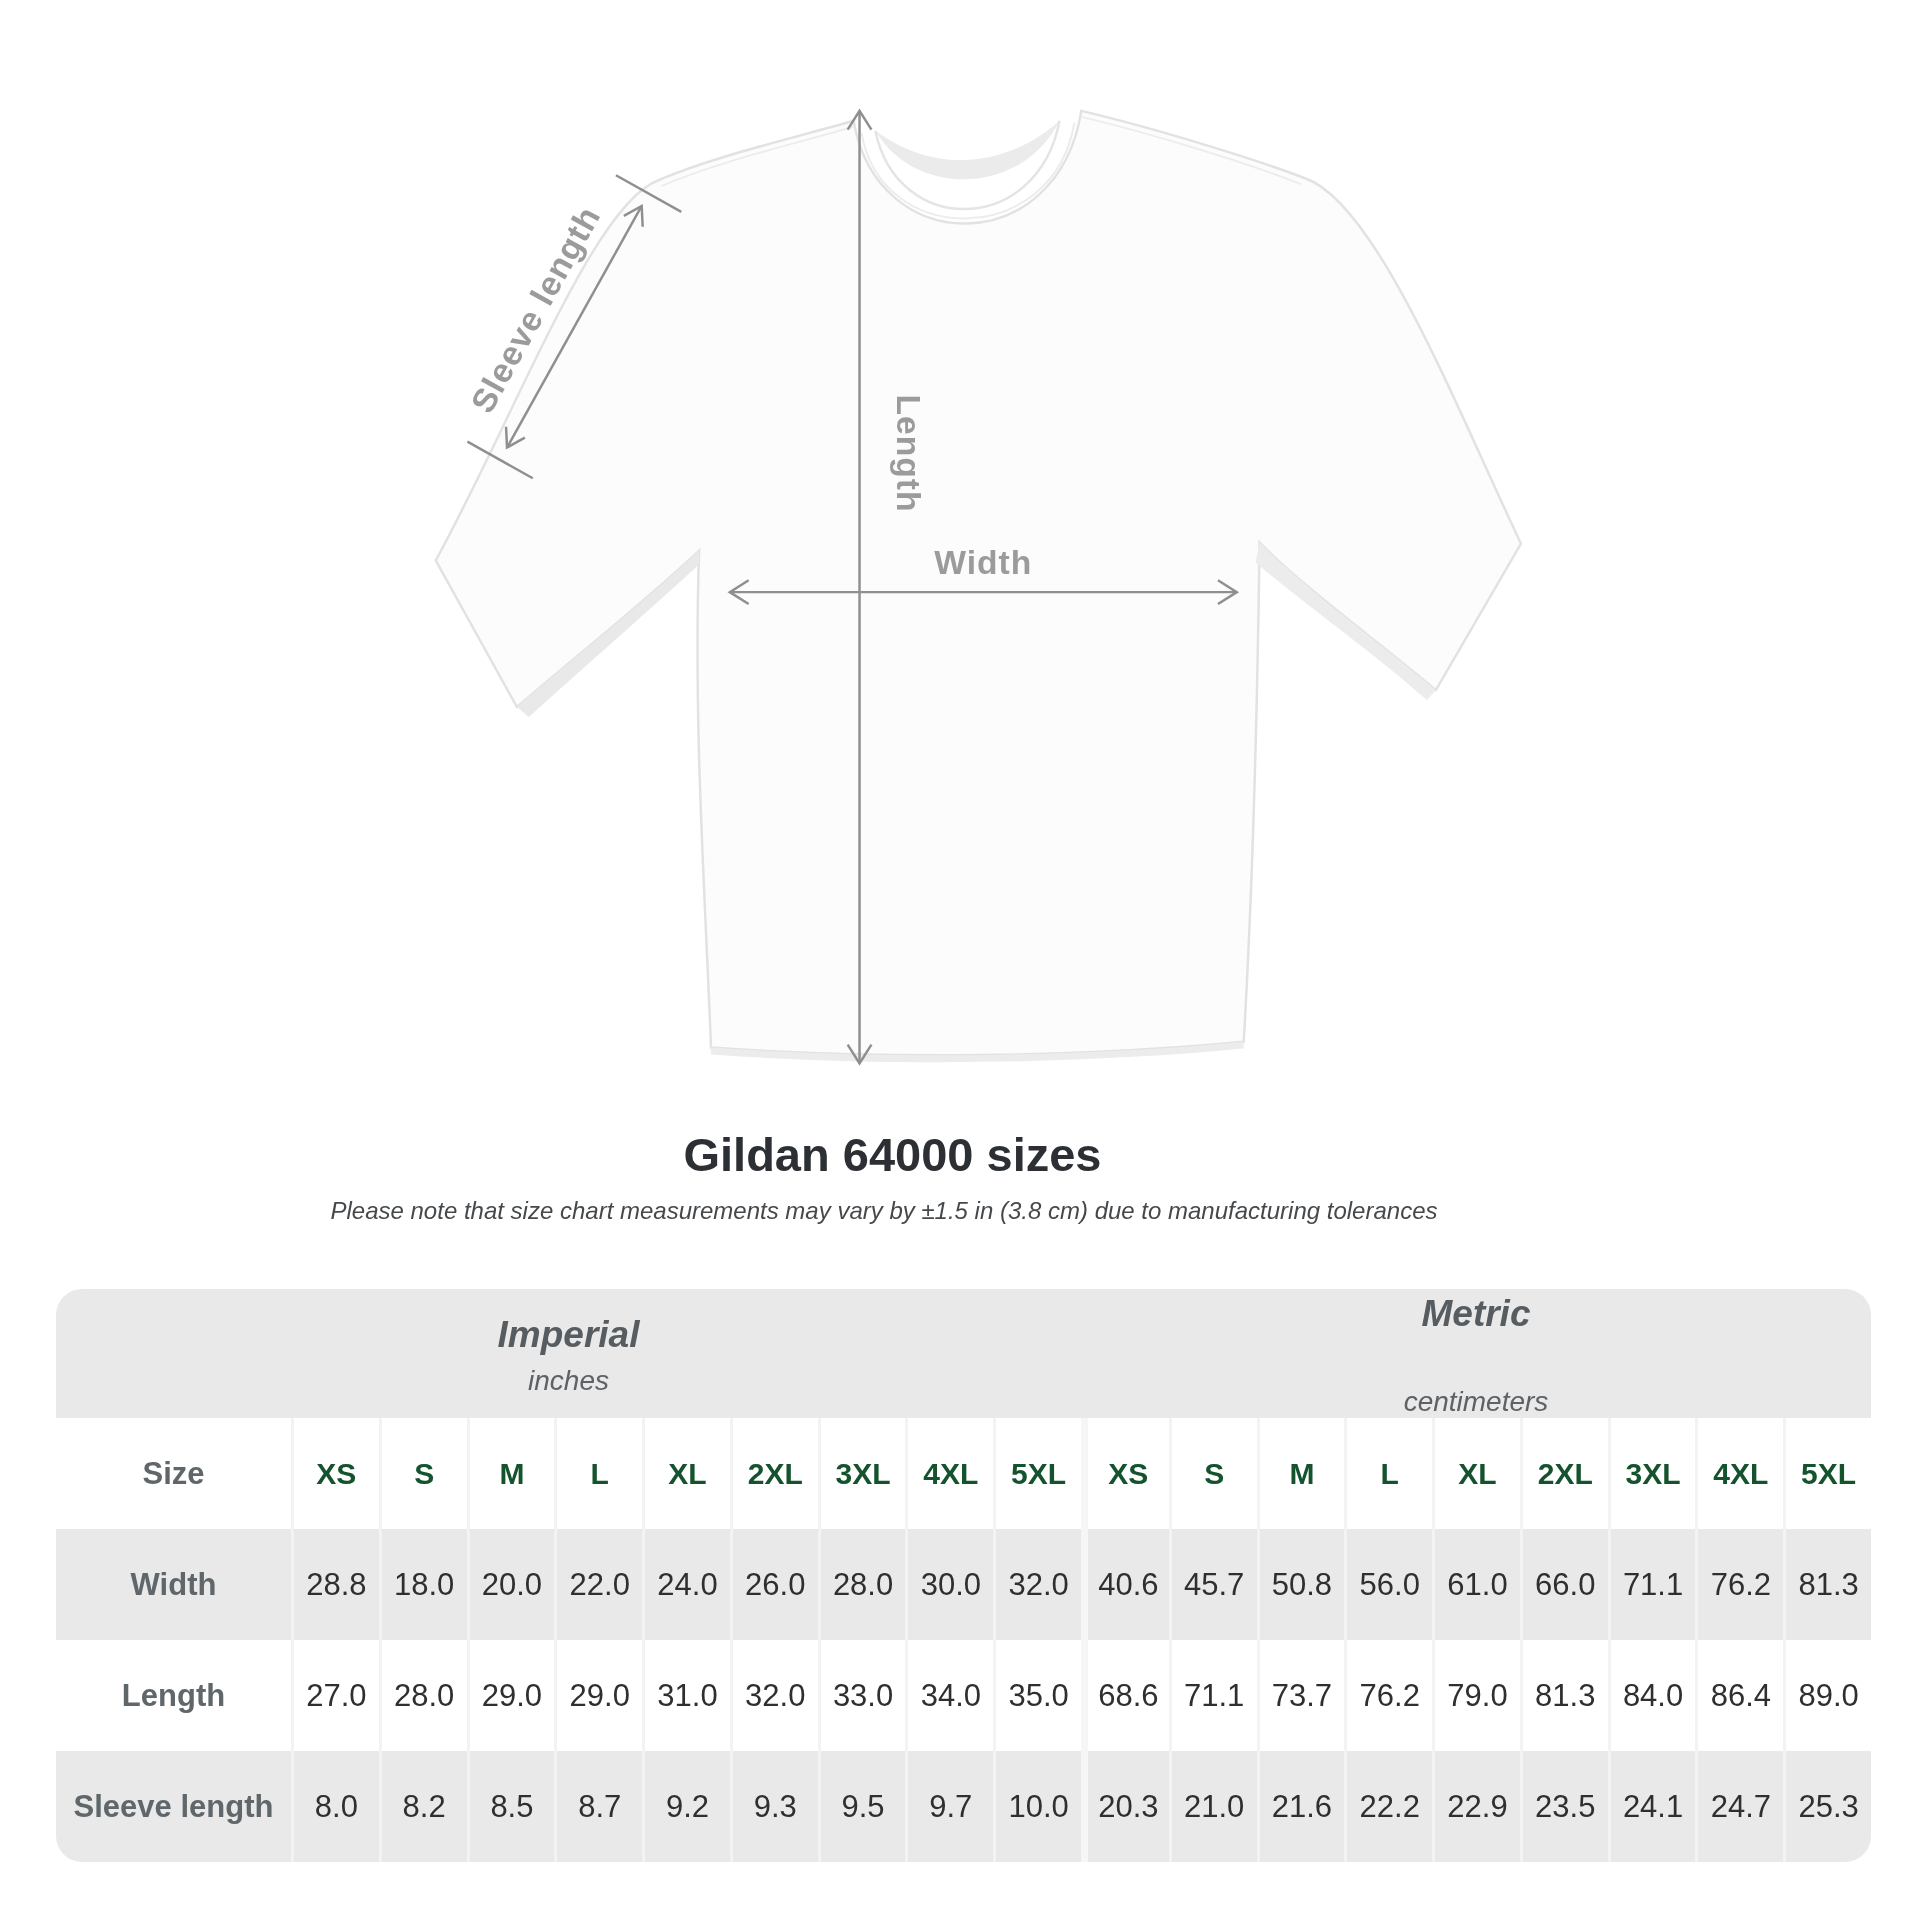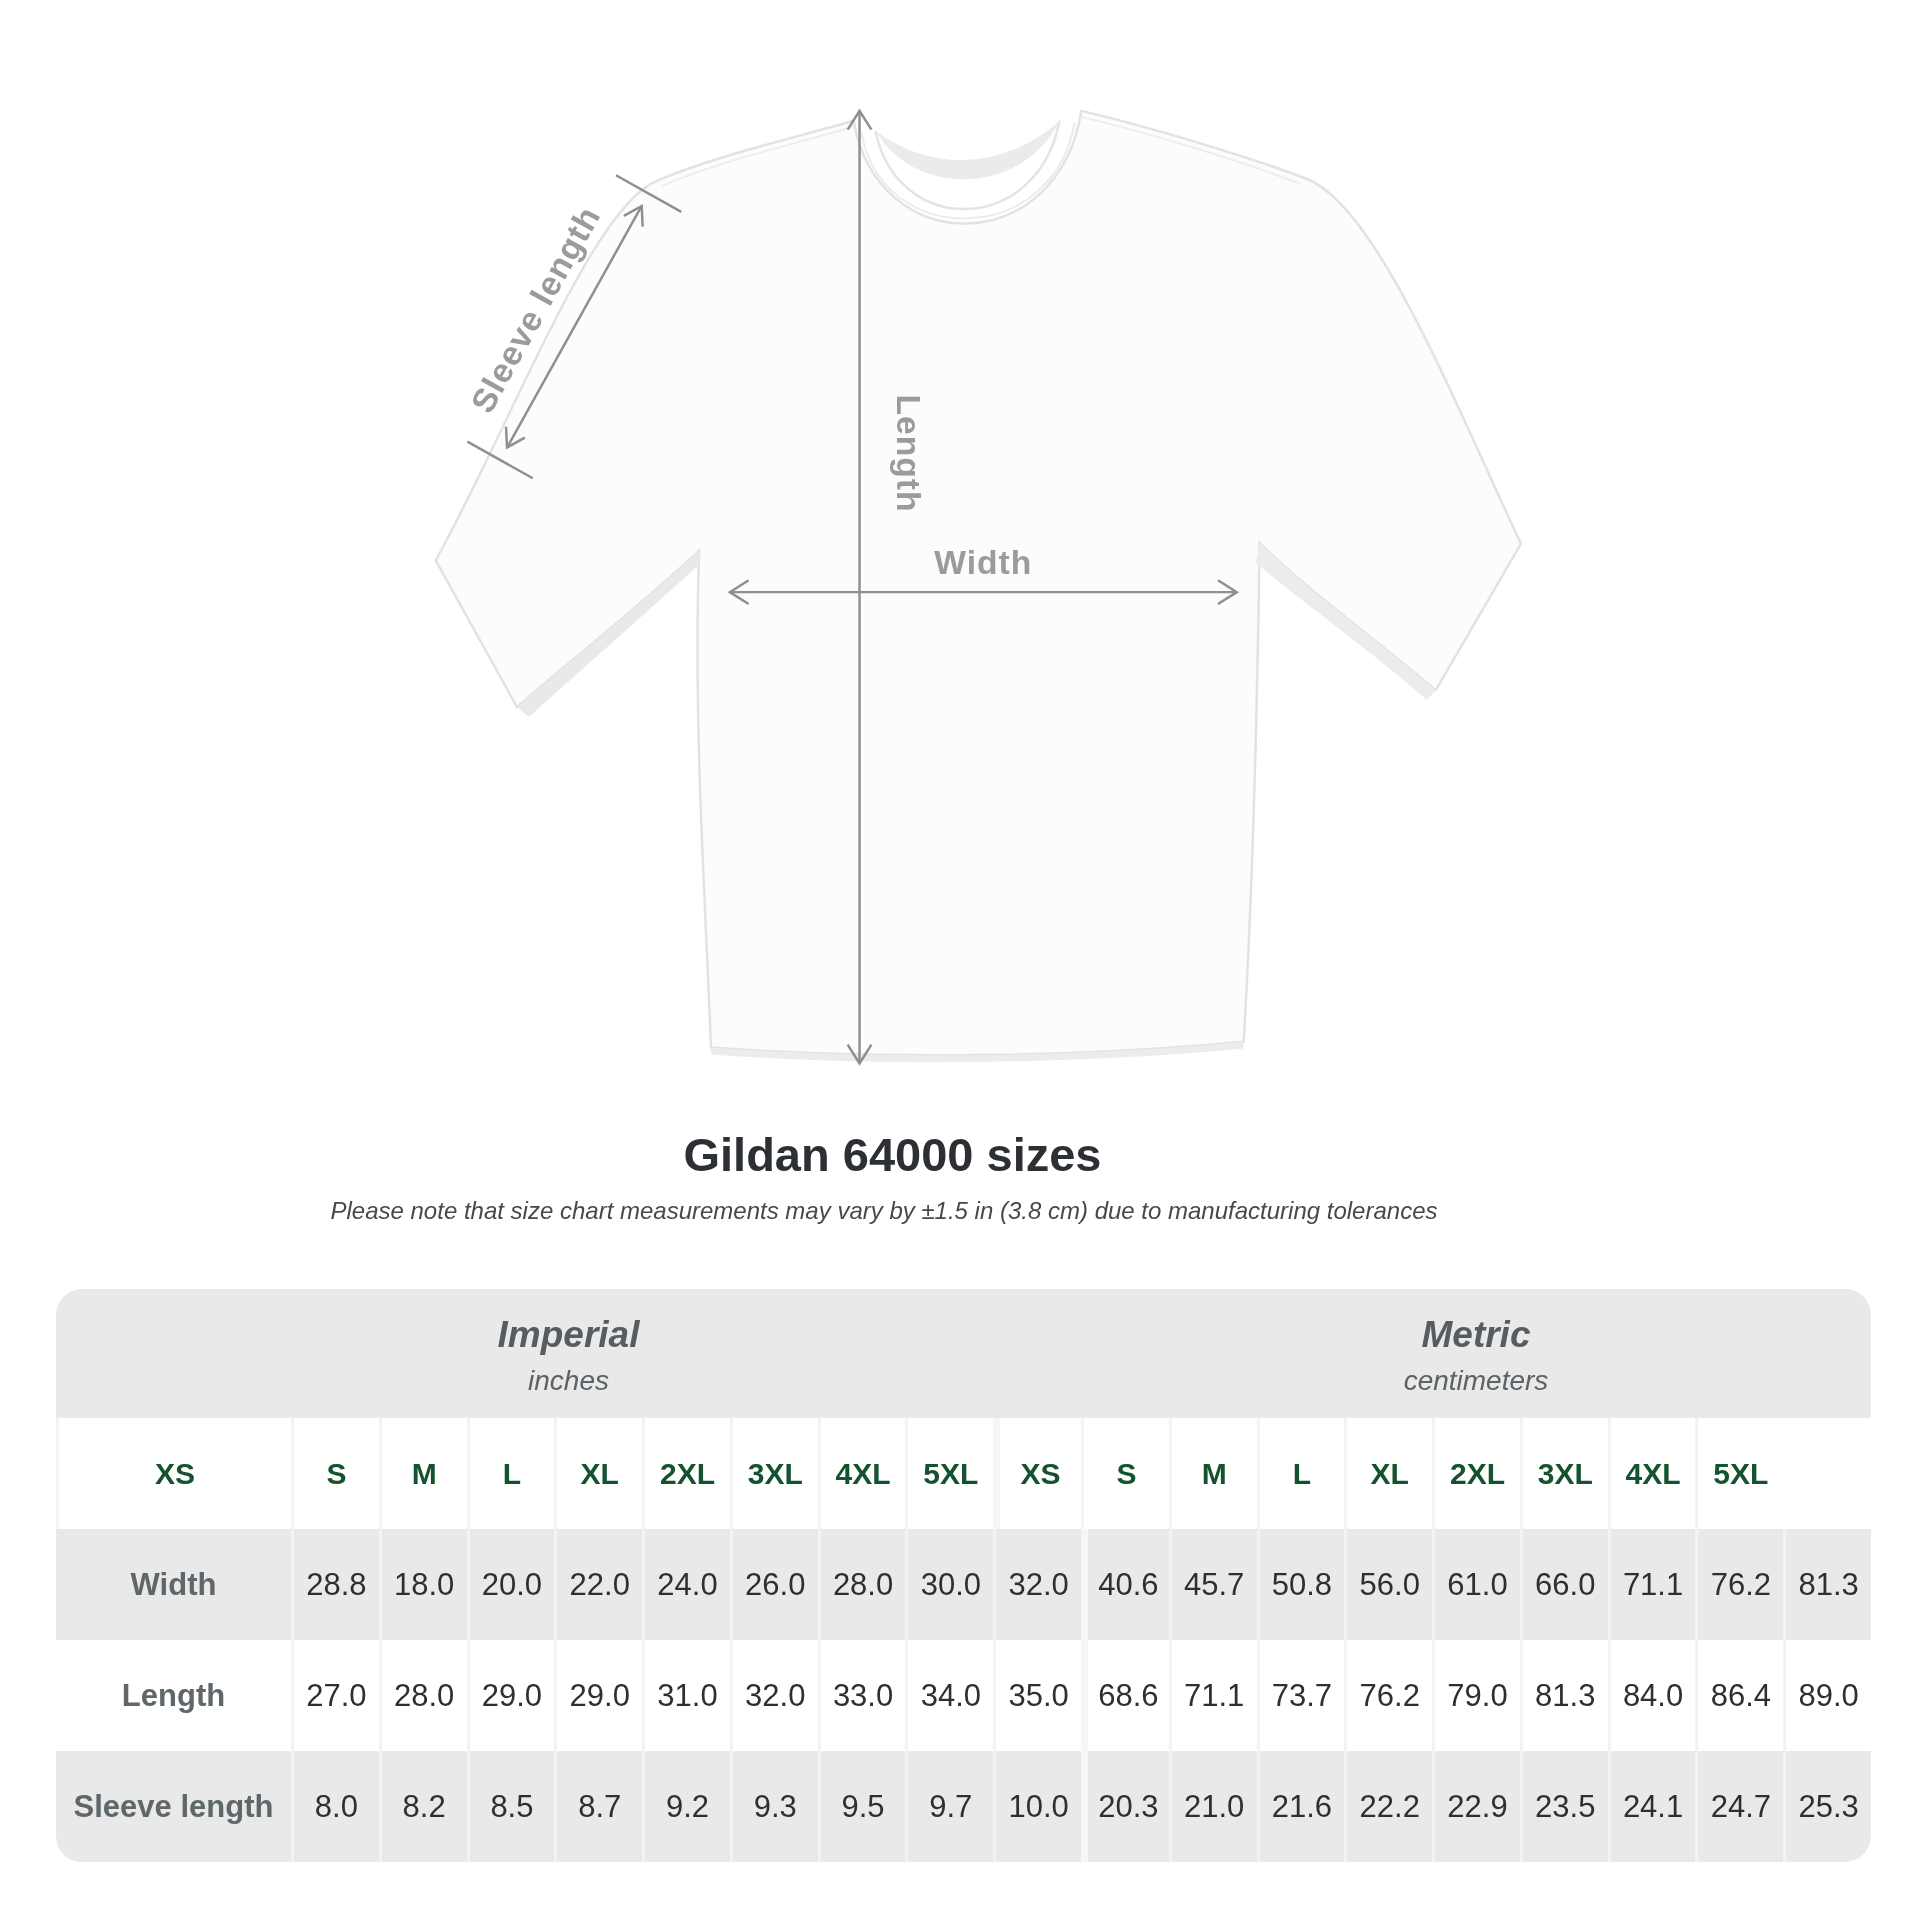--- a/index.html
+++ b/index.html
@@ -25,21 +25,21 @@
   }
   .unit-band{
     display:grid;grid-template-columns:235px repeat(18,1fr);
     background:#e9e9e9;height:129px;
   }
   .unit-group{
     display:flex;flex-direction:column;align-items:center;justify-content:center;
     padding-top:4px;
   }
   .unit-group-imperial{grid-column:1 / 11;}
-  .unit-group-metric{grid-column:11 / 20;}
+  .unit-group-metric{grid-column:11 / 20;justify-content:space-between;}
   .unit-name{font-size:37px;font-weight:bold;font-style:italic;color:#565c60;}
   .unit-sub{font-size:28px;font-style:italic;color:#5c6266;margin-top:9px;}
   .t-row{
     display:grid;grid-template-columns:235px repeat(18,1fr);
     align-items:stretch;
   }
   .t-row.white{background:#ffffff;}
   .t-row.gray{background:#e9e9e9;}
   .t-row{height:111px;}
   .cell{
@@ -123,20 +123,21 @@
       <div class="unit-name">Imperial</div>
       <div class="unit-sub">inches</div>
     </div>
     <div class="unit-group unit-group-metric">
       <div class="unit-name">Metric</div>
       <div class="unit-sub">centimeters</div>
     </div>
   </div>
   <div id="table-grid">
       <div class="t-row white">
+        <div class="cell rowlabel">Size</div>
         <div class="cell sizehead sep">XS</div>
         <div class="cell sizehead sep">S</div>
         <div class="cell sizehead sep">M</div>
         <div class="cell sizehead sep">L</div>
         <div class="cell sizehead sep">XL</div>
         <div class="cell sizehead sep">2XL</div>
         <div class="cell sizehead sep">3XL</div>
         <div class="cell sizehead sep">4XL</div>
         <div class="cell sizehead sep">5XL</div>
         <div class="cell sizehead sep-wide">XS</div>

